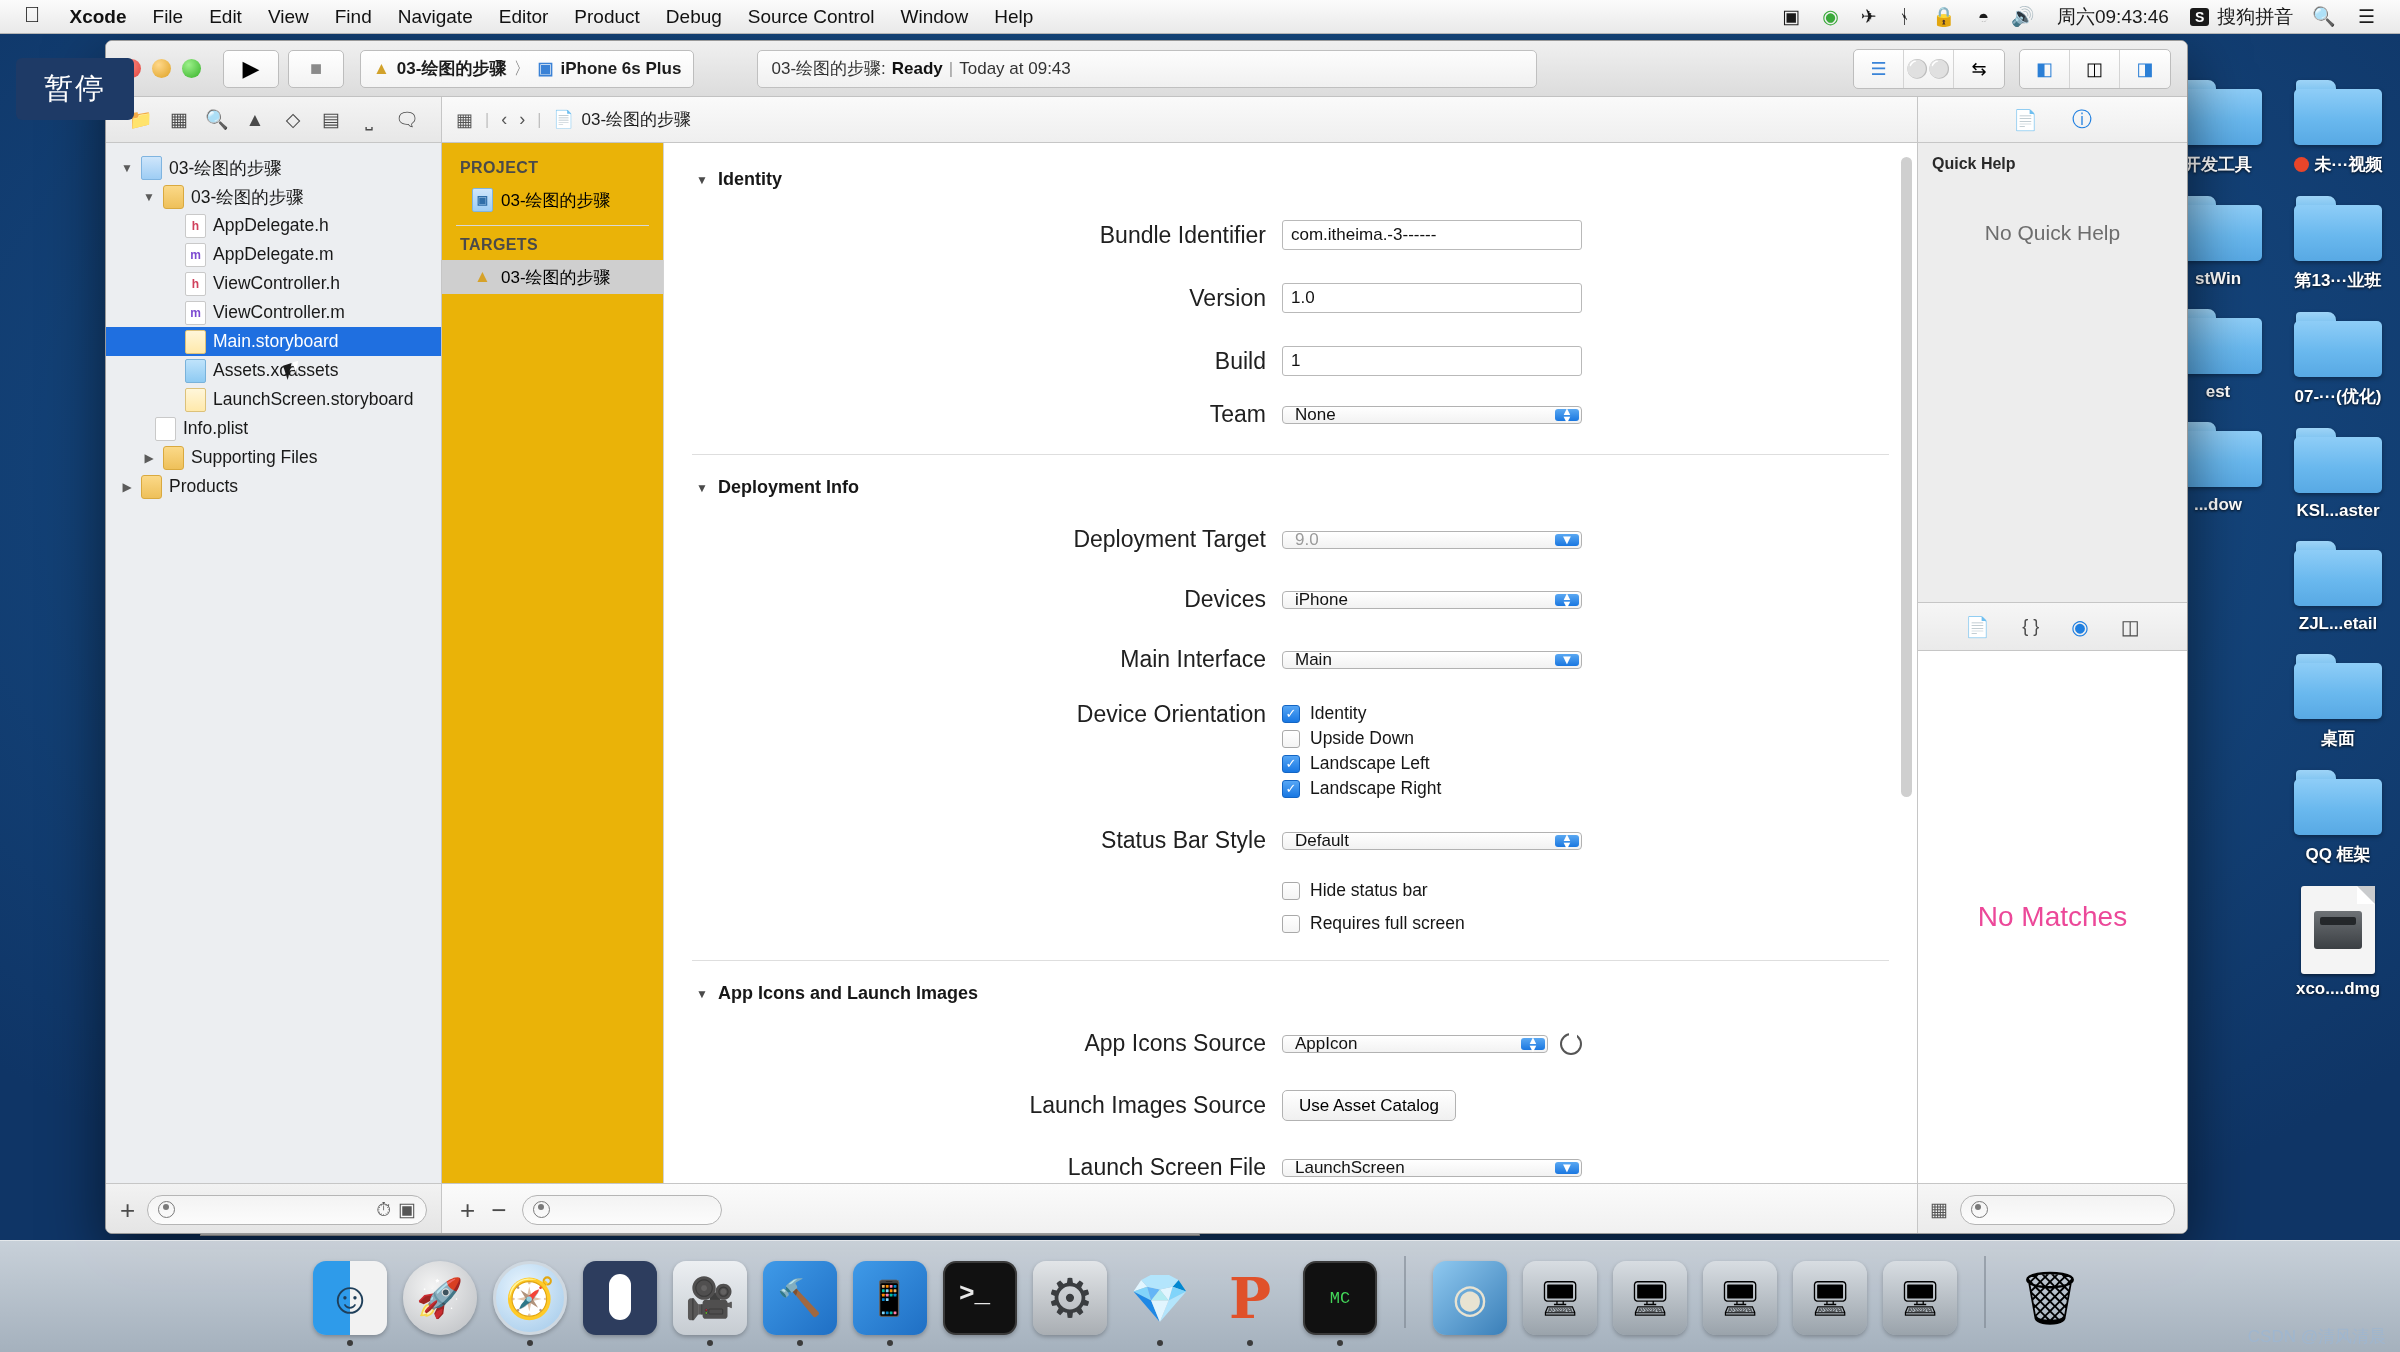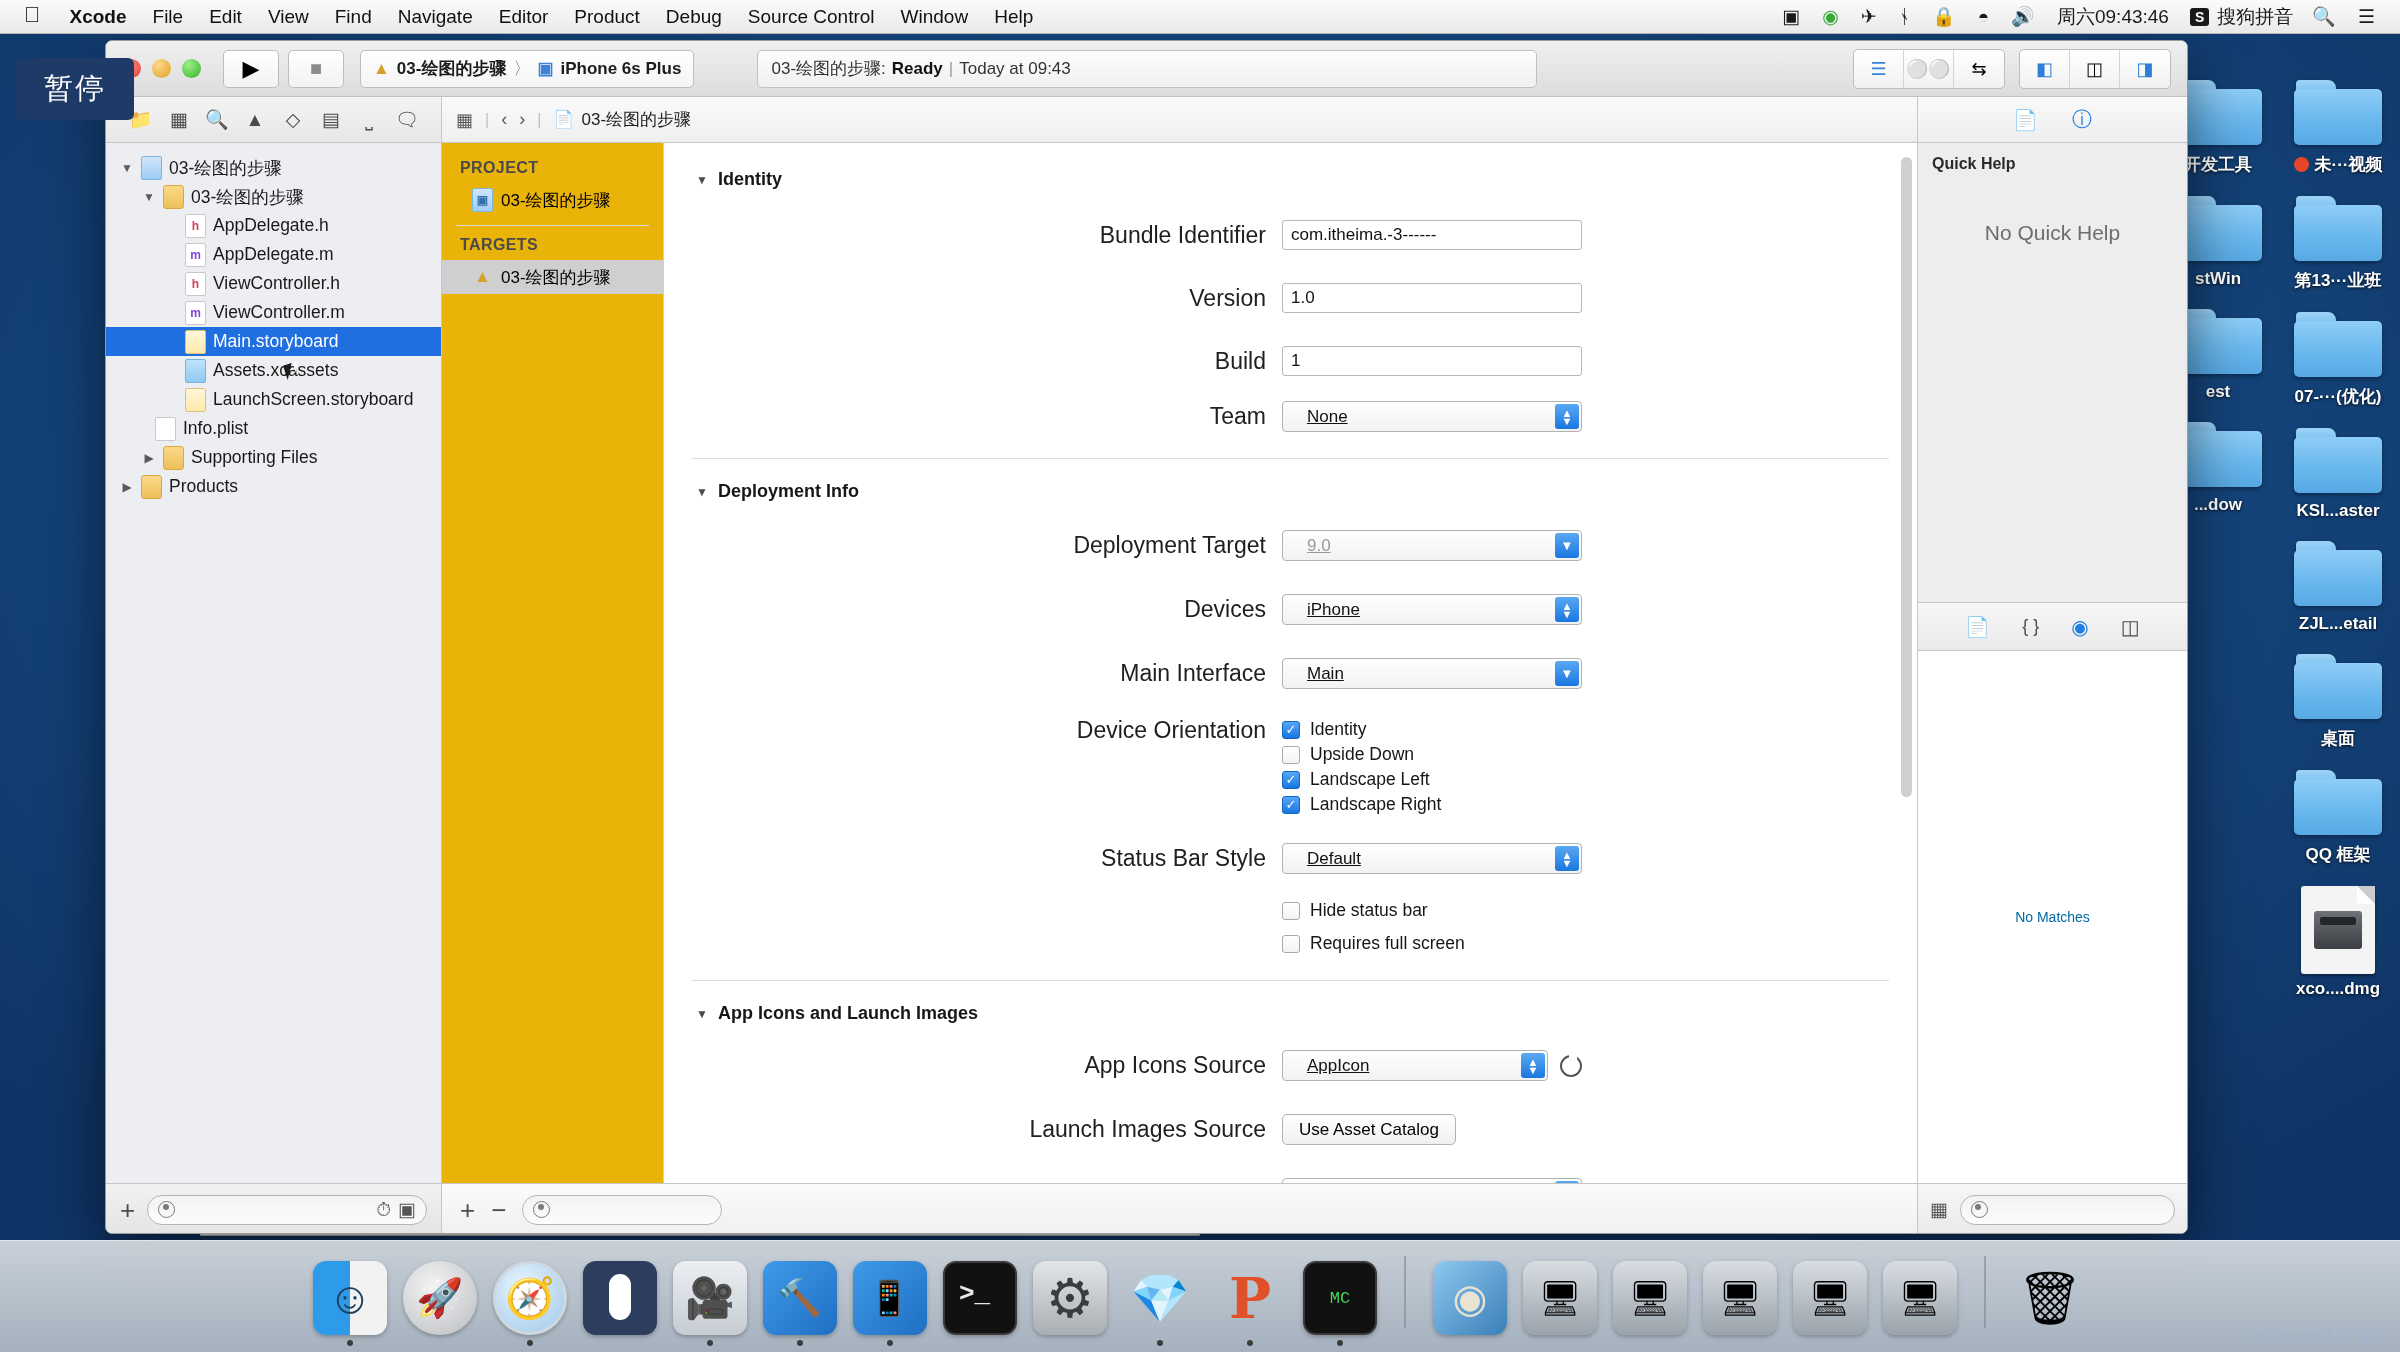--- a/index.html
+++ b/index.html
@@ -167,23 +167,23 @@
   .sect-head { display:flex; align-items:center; gap:10px; font-size:18px; font-weight:bold; color:#171717; padding-left:32px;}
   .tri { font-size:12px; color:#4a4a4a;}
   .hr { height:1px; background:#dedede; margin:26px 28px 0 28px;}
 
   .frow { display:flex; align-items:center; margin-top:33px; }
   .flabel { width:calc(100% - 1065px + 430px); min-width:300px; text-align:right; padding-right:16px;
             font-size:23px; color:#202020; }
   .fctrl { width:300px; }
   .tfield { height:30px; border:1px solid #b9b9b9; border-radius:3px; background:#fff; font-size:17px;
             display:flex; align-items:center; padding:0 8px; color:#111; }
-  .popup { height:31px; border:1px solid #b2b2b2; border-radius:4px;
+  .popup { height:18px; border:1px solid #b2b2b2; border-radius:4px;
            background:linear-gradient(#ffffff,#f2f2f2); font-size:17px; display:flex; align-items:center;
-           padding:0 24px; color:#111; position:relative;text-decoration:underline;}
+           padding:0 12px; color:#111; position:relative;}
   .popup .arrow {
     position:absolute; right:2px; top:2px; bottom:2px; width:24px; border-radius:3px;
     background:linear-gradient(#5aa8f2,#1a77e0); display:flex; flex-direction:column;
     align-items:center; justify-content:center; color:#fff; font-size:11px; line-height:8px;
   }
   .popup.single .arrow{ justify-content:center; font-size:13px;}
   .popup.dim { color:#9a9a9a; }
   .btnfield { height:31px; border:1px solid #b2b2b2; border-radius:5px;
               background:linear-gradient(#ffffff,#f0f0f0); font-size:17px; display:inline-flex;
               align-items:center; justify-content:center; padding:0 16px;}
@@ -198,21 +198,21 @@
                background:#cfcfcf; border-radius:6px;}
 
   
   #inspector { width:270px; background:#ededed; border-left:1px solid #c6c6c6; display:flex; flex-direction:column;}
   #qh-title { font-size:16px; font-weight:bold; color:#2a2a2a; padding:12px 0 0 14px;}
   #qh-body { flex:0 0 430px; display:flex; align-items:flex-start; justify-content:center; padding-top:48px;
              font-size:21px; color:#6d6d6d; border-bottom:1px solid #c6c6c6;}
   #lib-tabs { height:48px; display:flex; align-items:center; justify-content:center; gap:32px;
               background:linear-gradient(#f6f6f6,#eaeaea); border-bottom:1px solid #c6c6c6; font-size:20px; color:#4c4c4c;}
   #lib-body { flex:1; background:#fff; display:flex; align-items:center; justify-content:center;
-              font-size:14px; color:#0369a1;text-align:right;}
+              font-size:28px; color:#ec4899;text-align:right;}
 
   
   #bottomrow { height:52px; display:flex; border-top:1px solid #c6c6c6; background:linear-gradient(#f2f2f2,#e4e4e4);}
   #bb-nav { width:336px; display:flex; align-items:center; gap:12px; padding:0 14px; border-right:1px solid #c6c6c6;}
   #bb-ed { flex:1; display:flex; align-items:center; gap:16px; padding:0 18px; background:linear-gradient(#fbfbfb,#f0f0f0);}
   #bb-insp { width:270px; display:flex; align-items:center; gap:12px; padding:0 12px; border-left:1px solid #c6c6c6;
              background:linear-gradient(#f6f6f6,#eaeaea);}
   .plusmin{font-size:26px;color:#4b4b4b;line-height:1;}
   .filterfield{ flex:1; height:30px; border:1px solid #b5b5b5; border-radius:15px;
                 background:linear-gradient(#f3f3f3,#fcfcfc); display:flex; align-items:center; padding:0 10px; gap:7px;}

